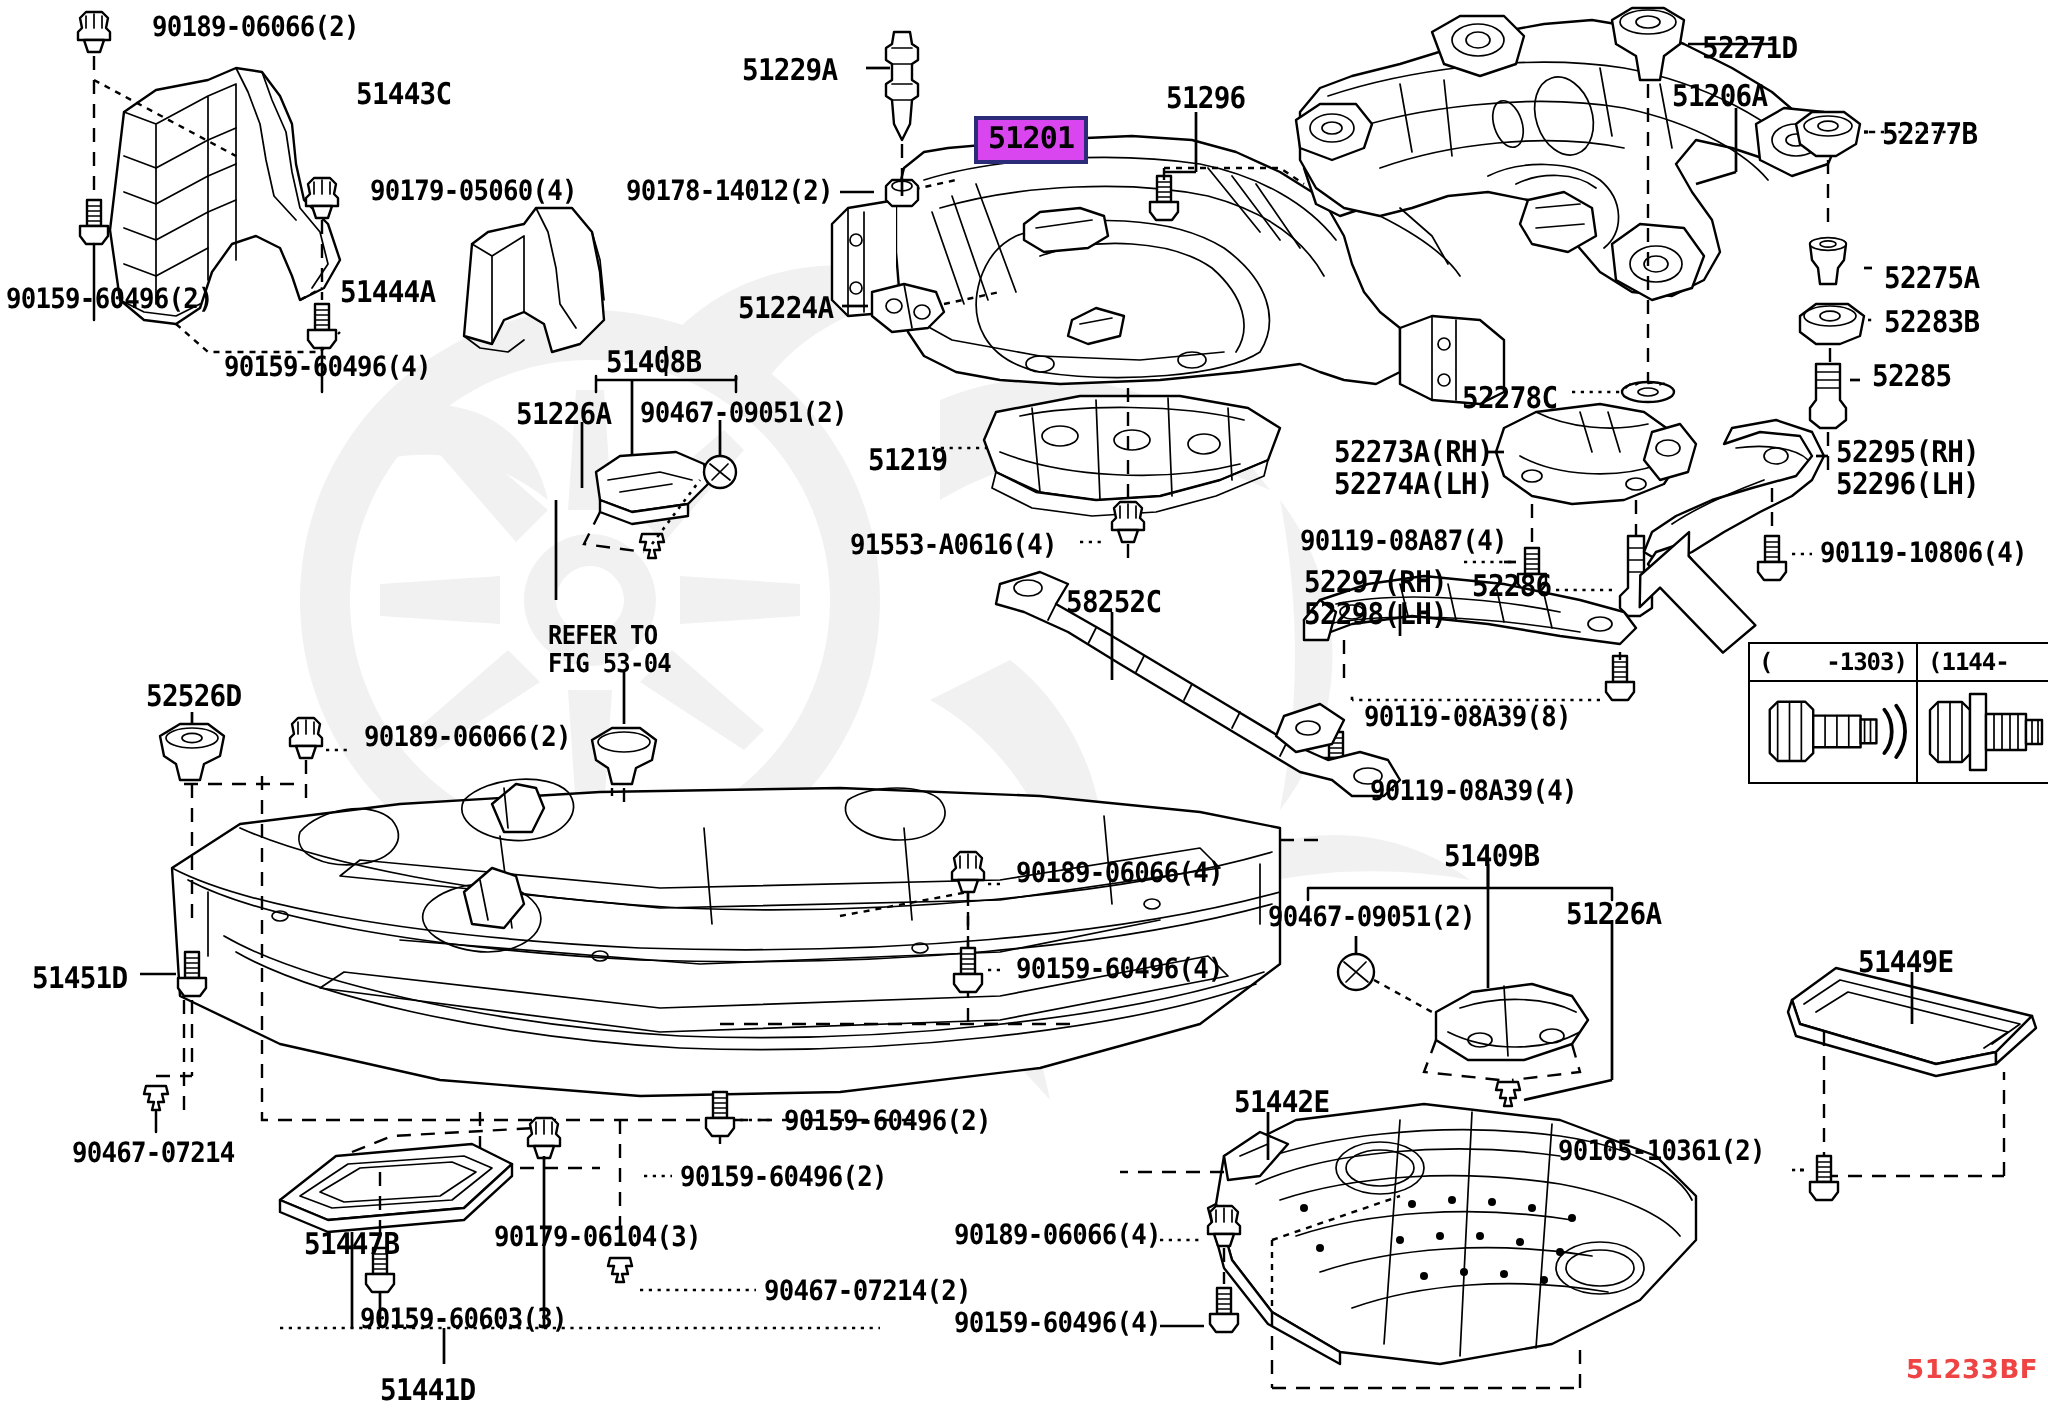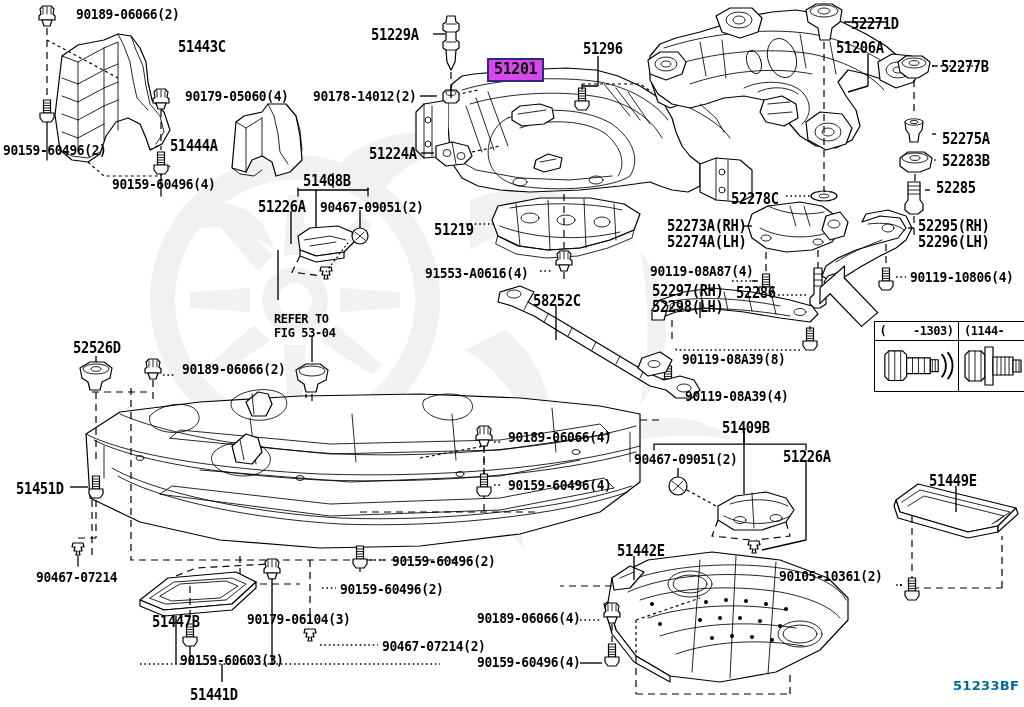--- a/index.html
+++ b/index.html
@@ -81,21 +81,21 @@
     white-space: pre;
   }
   .inset-body { height: 50px; position: relative; }
   .inset-body svg { position: absolute; inset: 0; }
 
   .corner-code {
     position: absolute;
     font-family: "DejaVu Sans", "Liberation Sans", sans-serif;
     font-weight: bold;
     font-size: 13px;
-    color: #0369a1;
+    color: #ef4444;
     letter-spacing: 0.3px;
   }
   svg { display: block; }
 </style>
 </head>
 <body>
 
 <div id="stage">
 
   <svg id="artboard" viewBox="0 0 1024 707">

